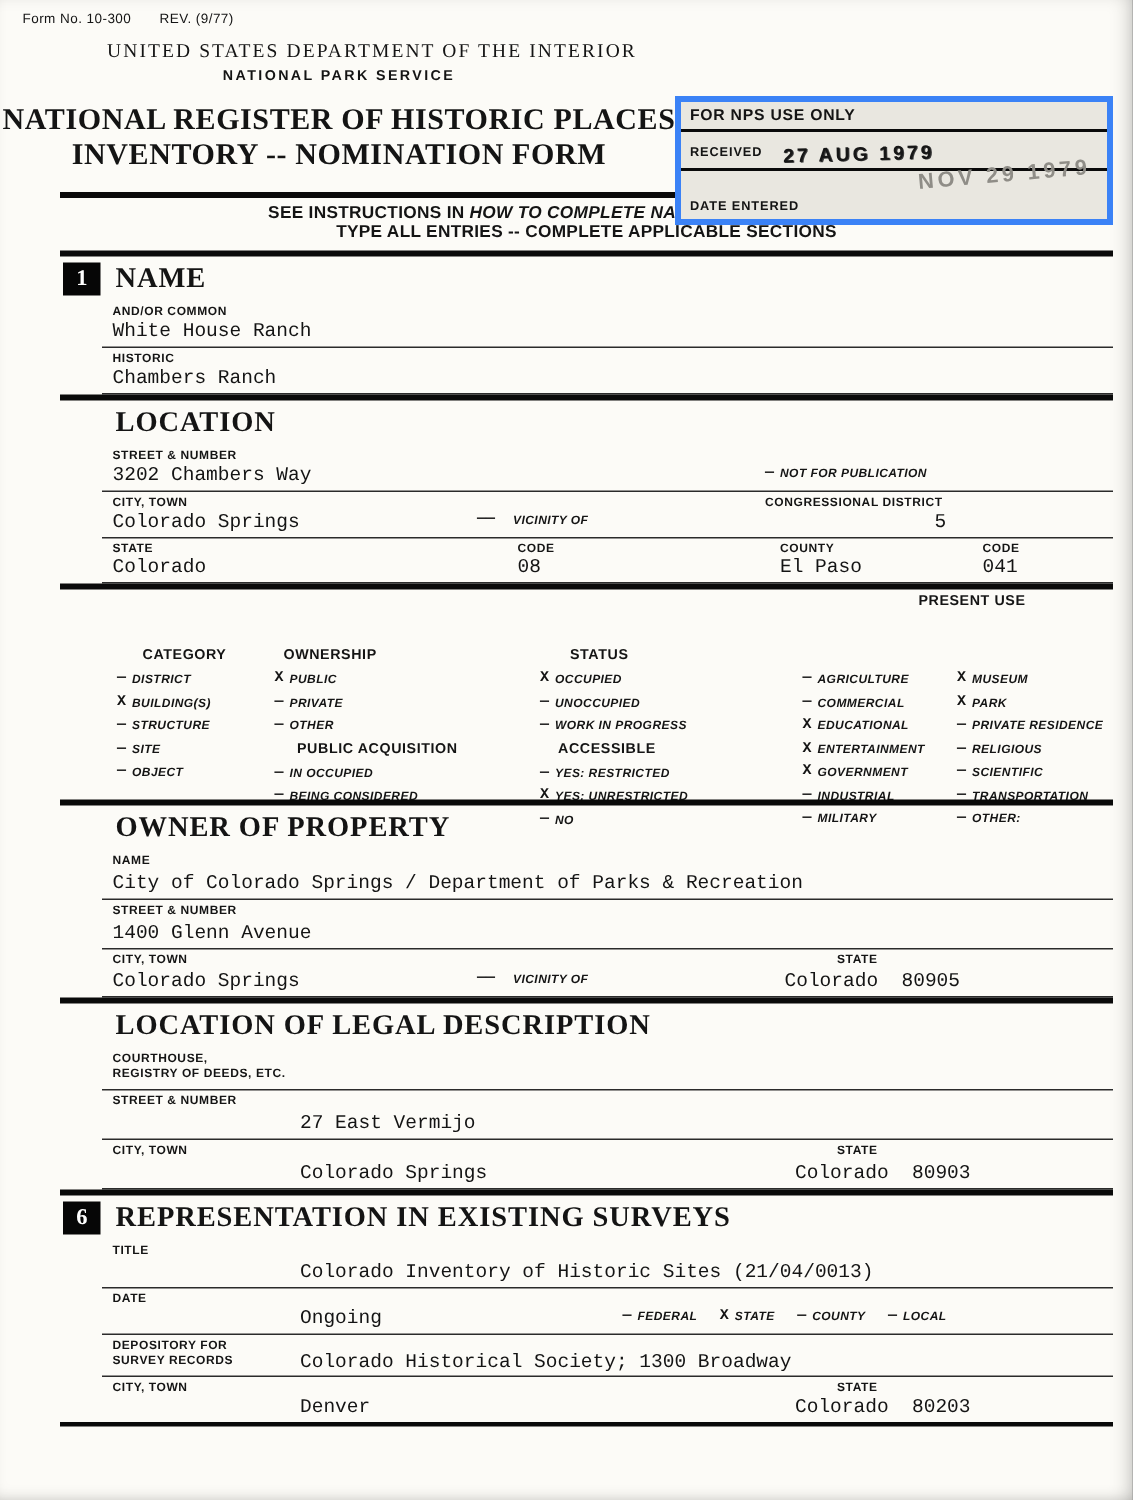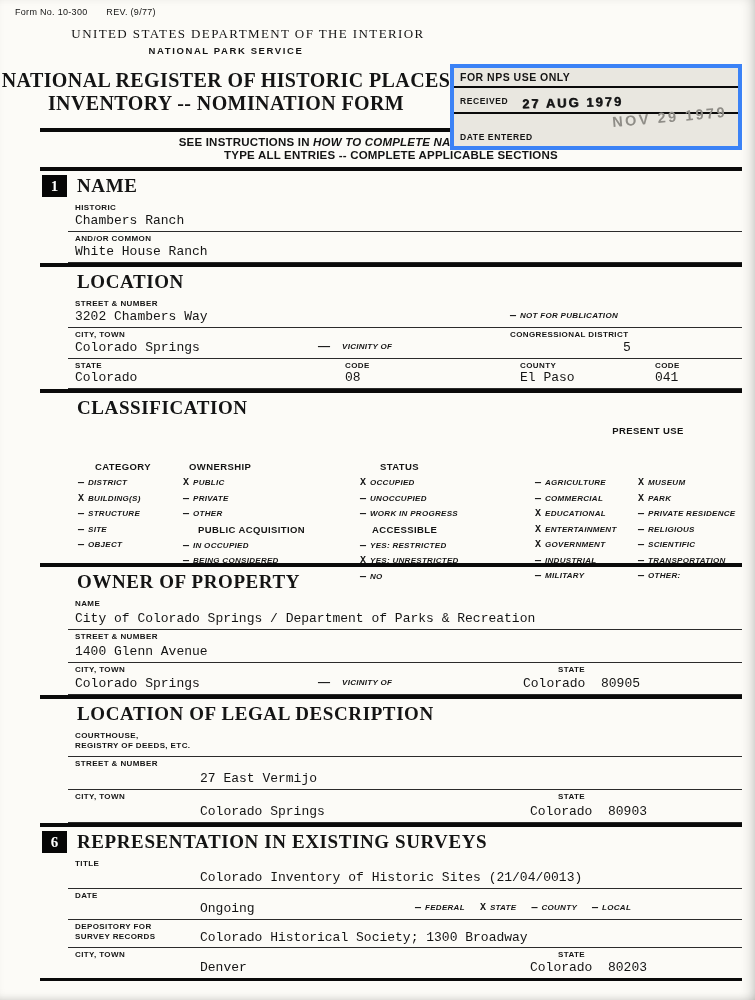--- a/index.html
+++ b/index.html
@@ -109,26 +109,26 @@
       <div><span>SEE INSTRUCTIONS IN </span><span class="it">HOW TO COMPLETE NATIONAL REGISTER FORMS</span></div>
       <div>TYPE ALL ENTRIES -- COMPLETE APPLICABLE SECTIONS</div>
     </div>
 
     <section class="sec">
       <div class="sec-head">
         <span class="sec-num">1</span>
         <span class="sec-title">NAME</span>
       </div>
       <div class="field h31">
+        <div class="flabel">AND/OR COMMON</div>
+        <div class="typed">White House Ranch</div>
+      </div>
+      <div class="field h31">
         <div class="flabel">HISTORIC</div>
         <div class="typed">Chambers Ranch</div>
-      </div>
-      <div class="field h31">
-        <div class="flabel">AND/OR COMMON</div>
-        <div class="typed">White House Ranch</div>
       </div>
     </section>
 
     <section class="sec">
       <div class="sec-head">
         <span class="sec-num blank"></span>
         <span class="sec-title">LOCATION</span>
       </div>
       <div class="field h31">
         <div class="flabel">STREET &amp; NUMBER</div>
@@ -162,24 +162,20 @@
           <div class="typed">El Paso</div>
         </div>
         <div class="colblk" style="left:587px;width:90px">
           <div class="flabel">CODE</div>
           <div class="typed">041</div>
         </div>
       </div>
     </section>
 
     <section class="sec">
-      <div class="sec-head">
-        <span class="sec-num blank"></span>
-        <span class="sec-title">CLASSIFICATION</span>
-      </div>
       <div class="cls-body">
 
         <div class="cls-col" style="left:10px;width:110px">
           <div class="cls-header" style="padding-left:17px">CATEGORY</div>
           <div class="cb row">
               <span class="mk">—</span>
               <span class="cl">DISTRICT</span>
             </div>
           <div class="cb row">
               <span class="mk">X</span>

